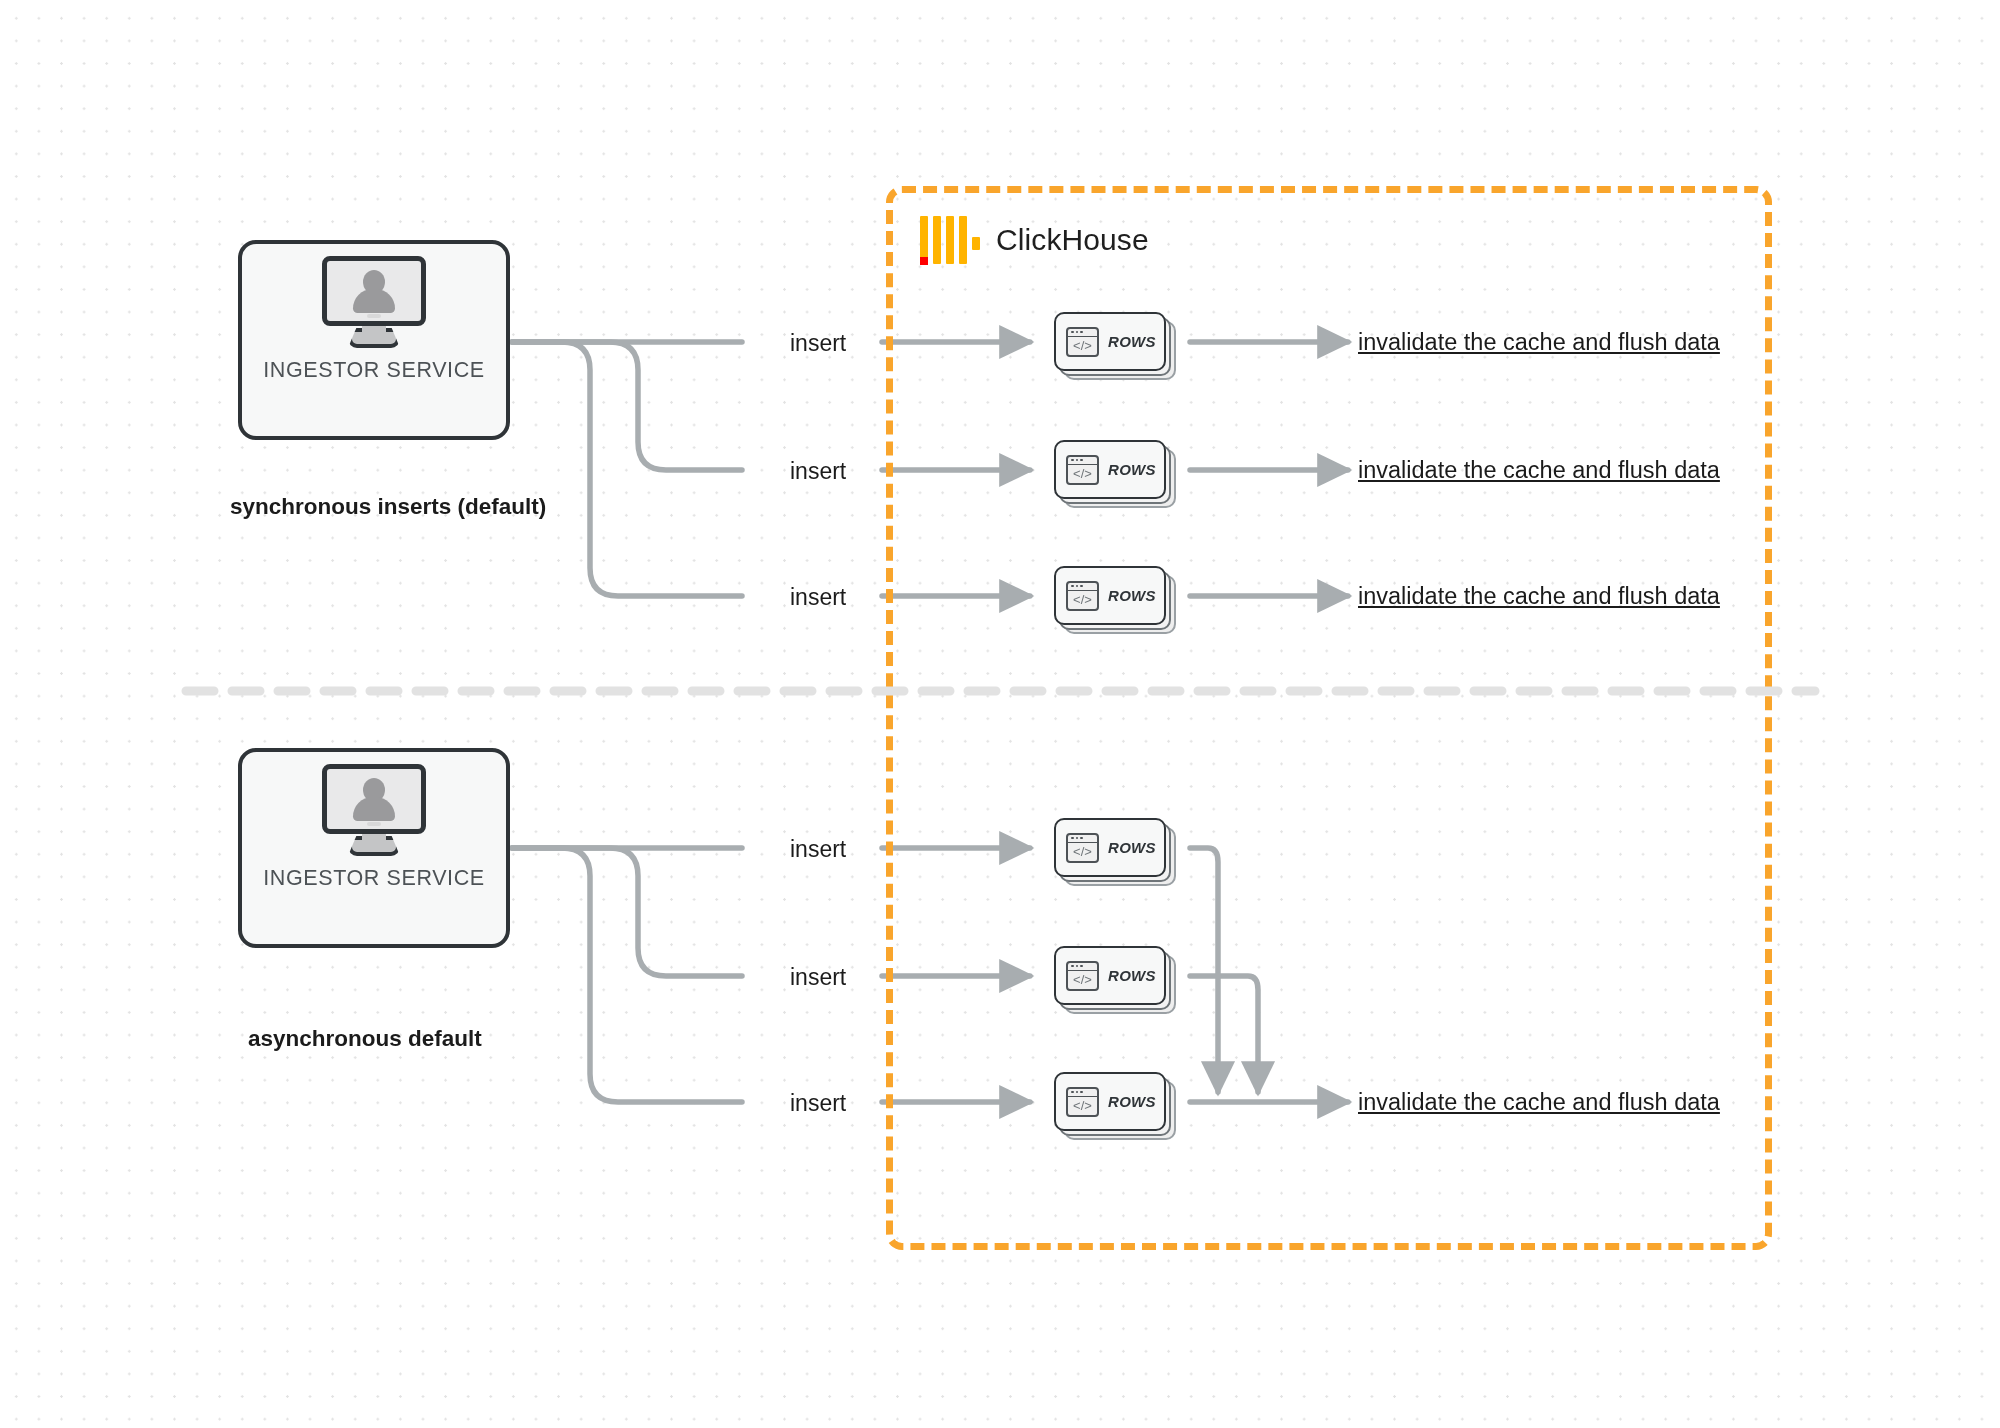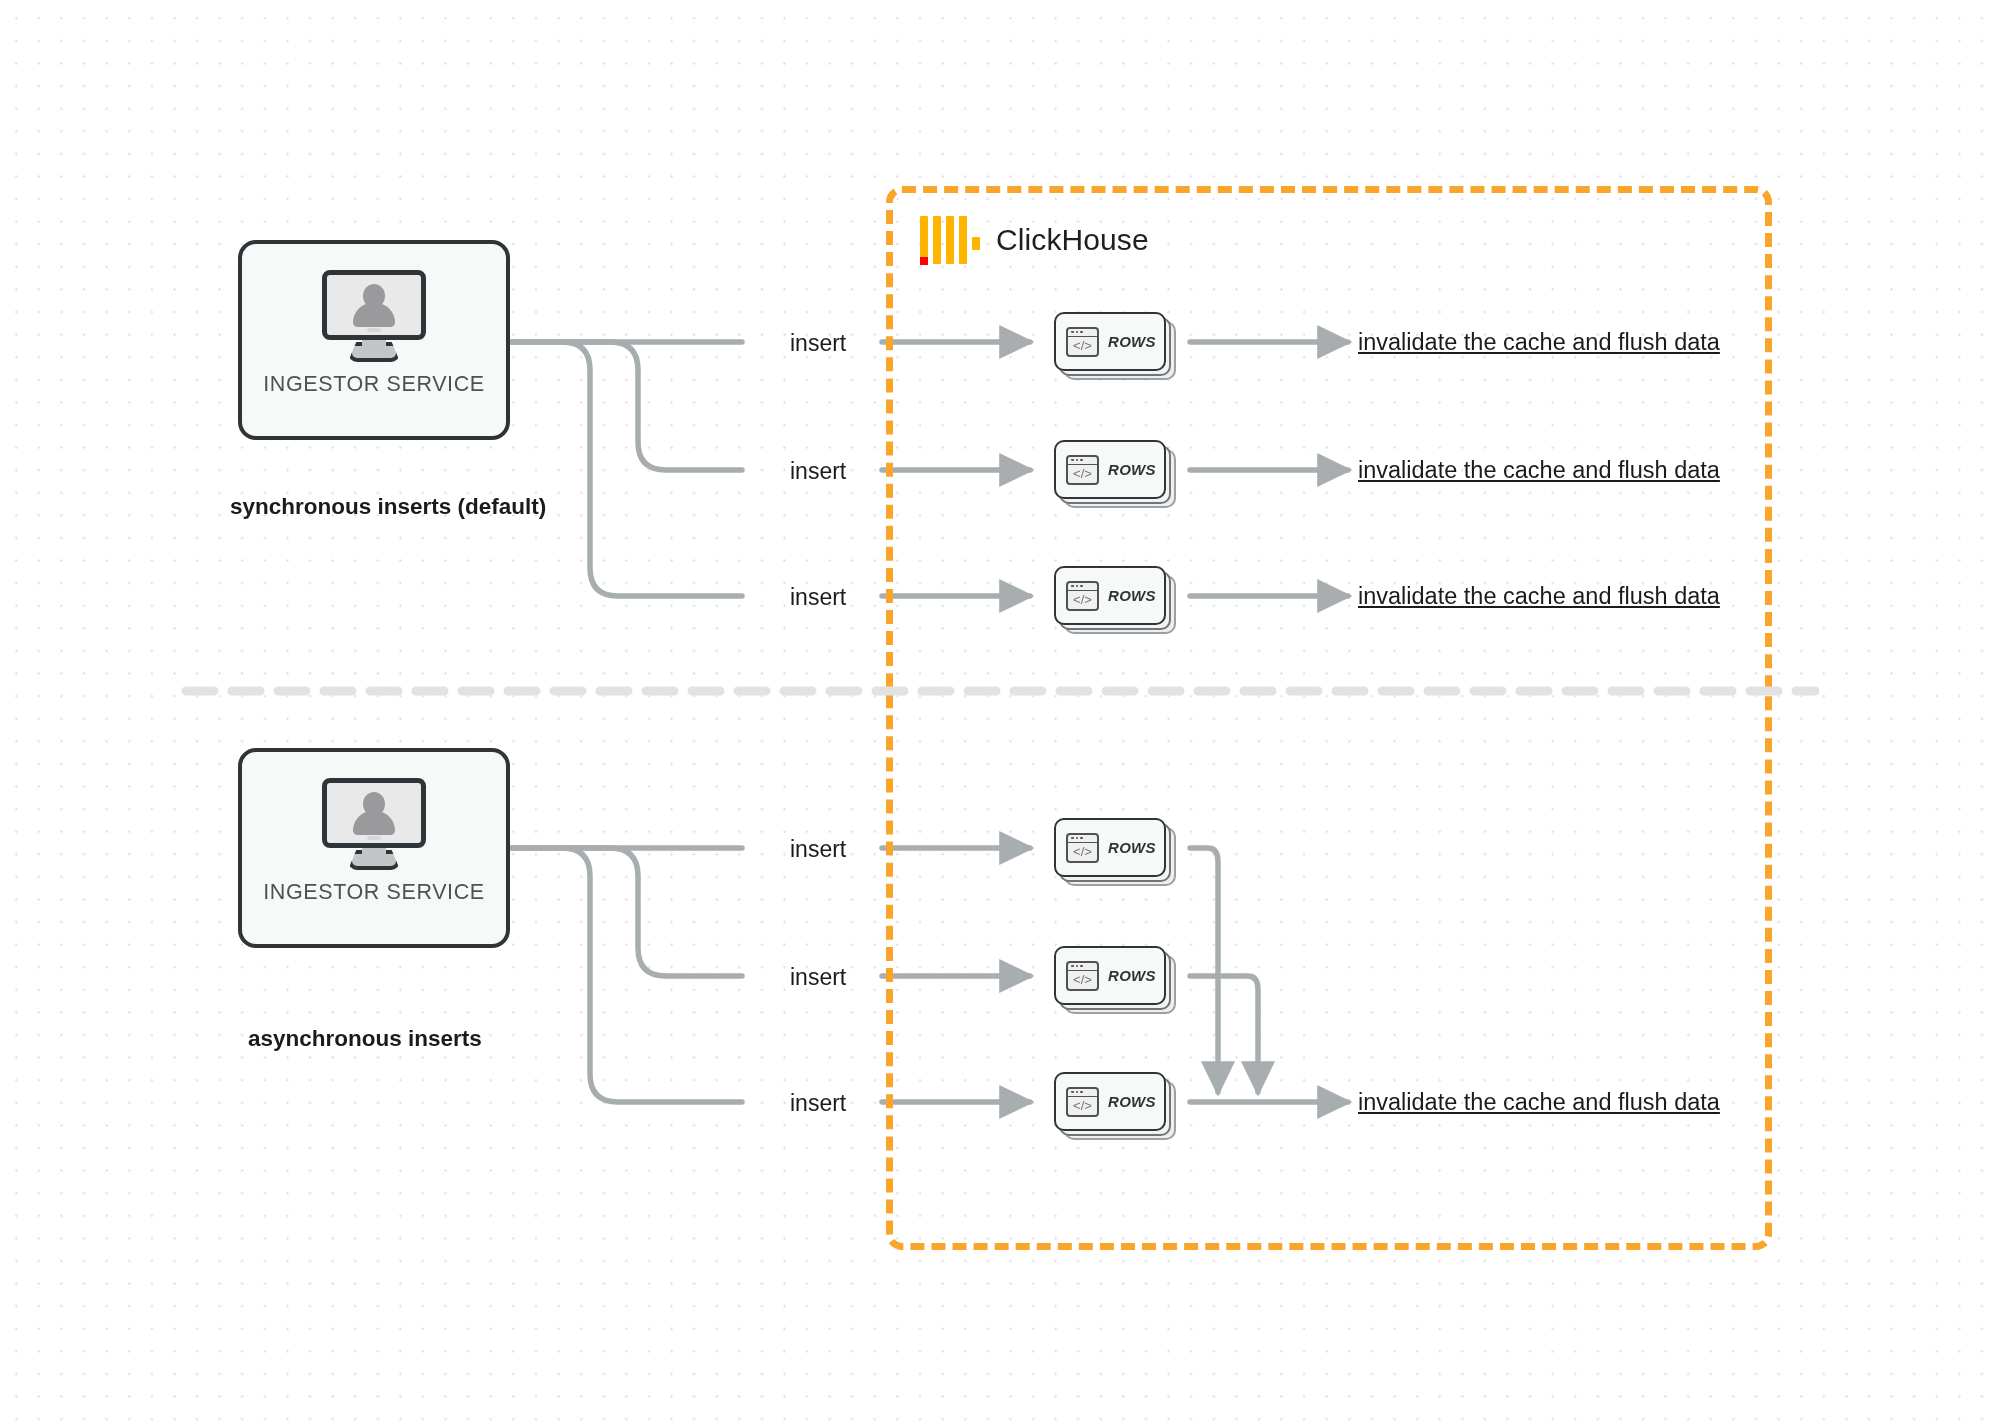--- a/index.html
+++ b/index.html
@@ -93,21 +93,21 @@
     width: 272px;
     height: 200px;
     background: #f7f8f8;
     border: 4px solid #2f3438;
     border-radius: 18px;
     box-sizing: border-box;
     display: flex;
     flex-direction: column;
     align-items: center;
     justify-content: flex-start;
-    padding-top: 26px;
+    padding-top: 12px;
   }
   .ingestor.sync  { left: 238px; top: 240px; }
   .ingestor.async { left: 238px; top: 748px; }
 
   .monitor {
     position: relative;
     width: 104px;
     height: 92px;
     margin-bottom: 10px;
   }
@@ -422,21 +422,21 @@
     <span class="monitor">
       <span class="base"></span>
       <span class="neck"></span>
       <span class="screen"></span>
       <span class="avatar-head"></span>
       <span class="avatar-body"></span>
       <span class="notch"></span>
     </span>
     <span class="ingestor-label">INGESTOR SERVICE</span>
   </div>
-  <div class="section-caption async">asynchronous inserts</div>
+  <div class="section-caption async">asynchronous default</div>
 
   <div class="edge-label" style="left:790px; top:836px;">insert</div>
   <div class="edge-label" style="left:790px; top:964px;">insert</div>
   <div class="edge-label" style="left:790px; top:1090px;">insert</div>
 
   <div class="rows-card" style="left:1054px; top:818px;">
     <span class="shadow2"></span>
       <span class="shadow1"></span>
     <span class="front">
       <span class="code-icon">

